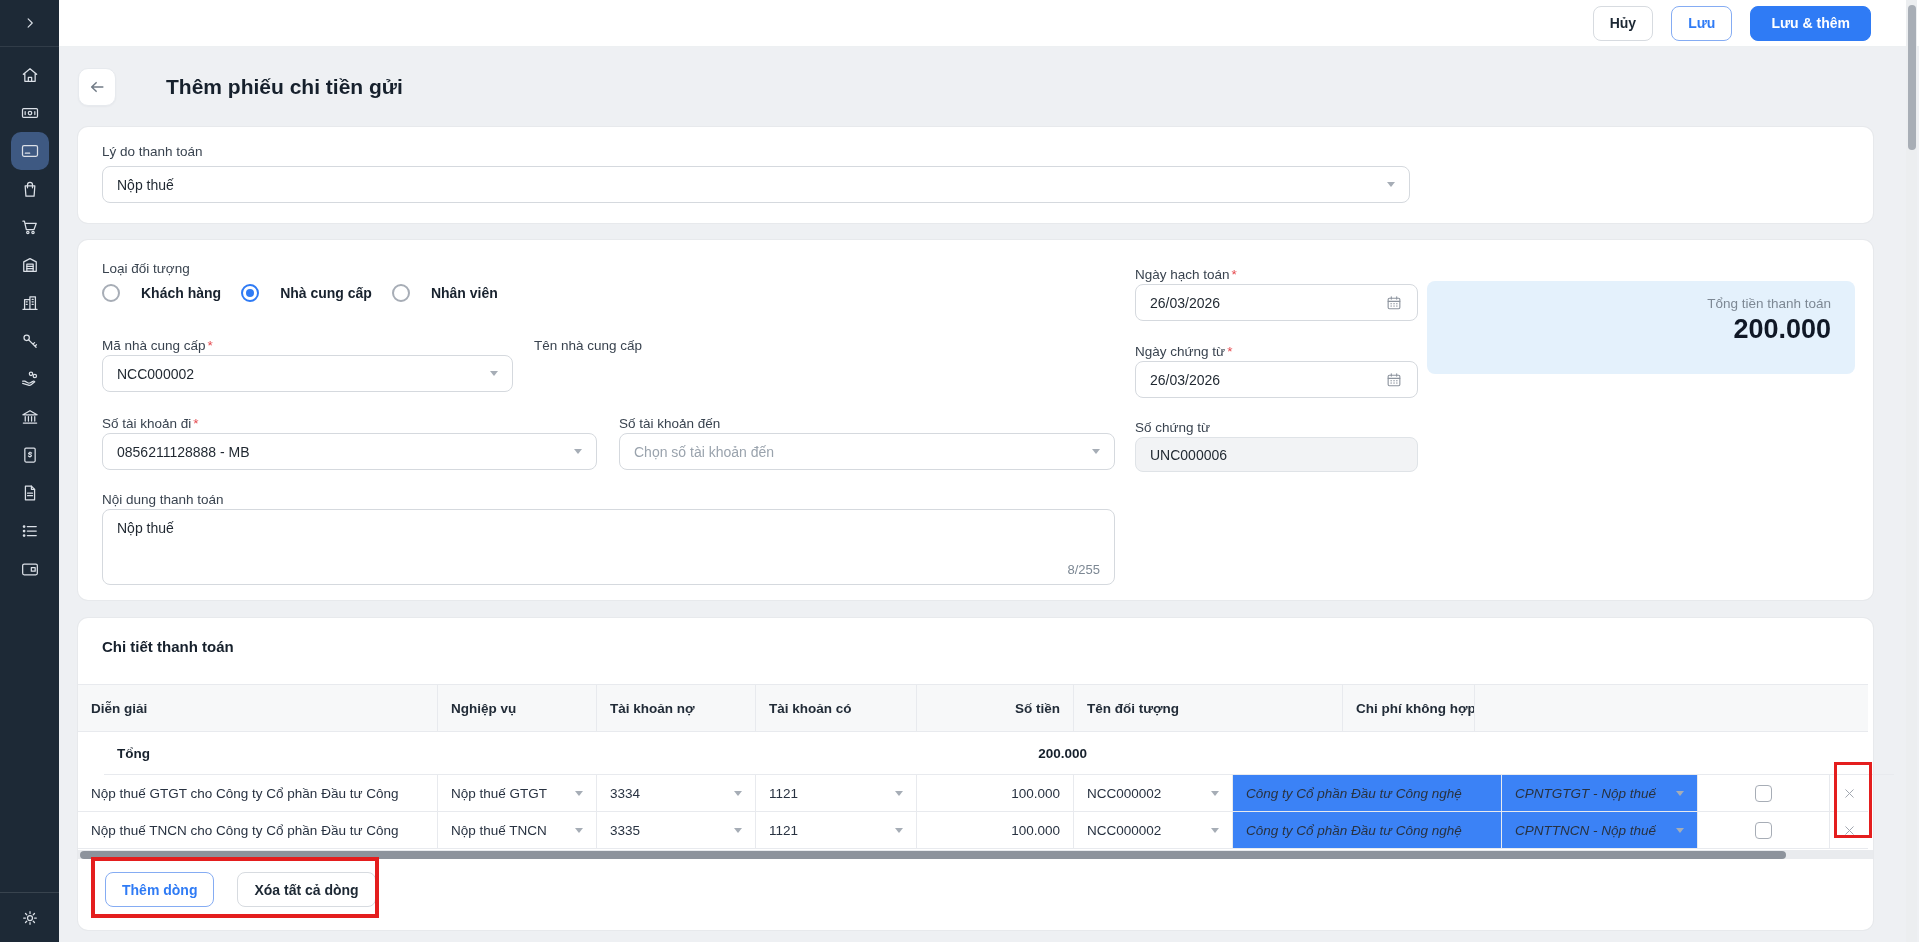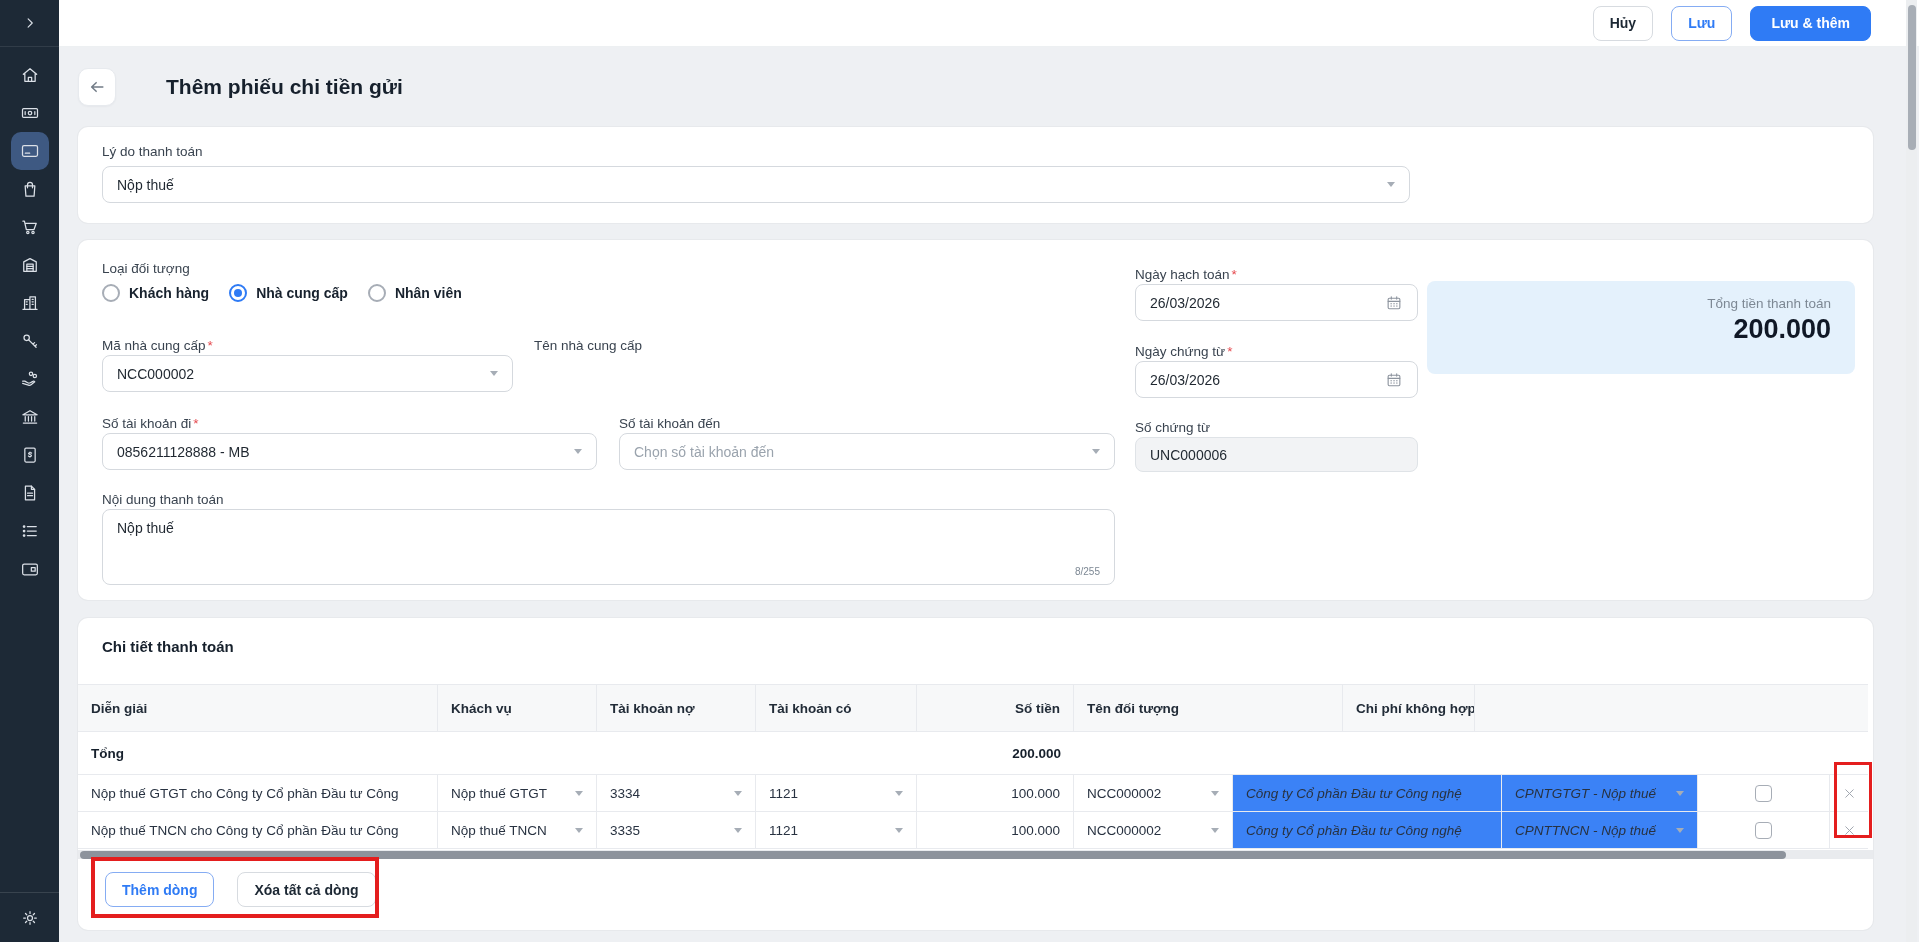--- a/index.html
+++ b/index.html
@@ -42,43 +42,43 @@
   .req { color:#e5484d; margin-left:2px; }
   .input { position:absolute; height:37px; border:1px solid #d5d9de; border-radius:8px; background:#fff; display:flex; align-items:center; padding:0 14px; font-size:14px; color:#1f2730; cursor:pointer; }
   .input.dis { background:#f2f3f5; border-color:#dfe3e7; cursor:default; }
   .input .val { white-space:nowrap; overflow:hidden; }
   .input .ph { color:#9aa3ad; }
   .caret { width:0; height:0; border-left:4.5px solid transparent; border-right:4.5px solid transparent; border-top:5.5px solid #a6adb6; margin-left:auto; flex:none; }
   .cal { margin-left:auto; flex:none; }
   .cal svg { stroke:#8d949e; fill:none; stroke-width:1.5; stroke-linecap:round; }
 
   .radio-row { position:absolute; display:flex; align-items:center; gap:20px; }
-  .radio-item { display:flex; align-items:center; gap:9px; cursor:pointer;justify-content:center; }
+  .radio-item { display:flex; align-items:center; gap:21px; cursor:pointer;justify-content:center; }
   .radio { width:18px; height:18px; border-radius:50%; border:2px solid #a7adb6; background:#fff; flex:none; display:flex; align-items:center; justify-content:center; }
   .radio.on { border-color:#2f7bf5; }
   .radio.on::after { content:""; width:8px; height:8px; border-radius:50%; background:#2f7bf5; }
   .radio-lbl { font-size:14px; font-weight:700; color:#18222e; }
 
   .textarea { position:absolute; border:1px solid #d5d9de; border-radius:8px; background:#fff; padding:10px 14px; font-size:14px; color:#1f2730; }
-  .counter { position:absolute; right:14px; bottom:7px; font-size:10px; color:#7d8894; }
+  .counter { position:absolute; right:14px; bottom:7px; font-size:13px; color:#7d8894; }
 
   .total-panel { position:absolute; left:1349px; top:41px; width:428px; height:93px; background:#e4f1fc; border-radius:8px; padding:15px 24px; text-align:right; }
   .total-label { font-size:13.5px; color:#7d8894; }
   .total-value { font-size:27px; font-weight:700; color:#101826; margin-top:3px; }
 
   
   .section-title { position:absolute; left:24px; top:20px; font-size:15px; font-weight:700; color:#16202c; }
   .tbl { position:absolute; left:0; top:66px; width:1795px; }
   .trow { display:flex; width:1790px; }
   .thead { height:48px; background:#f7f8f9; border-top:1px solid #e8eaee; border-bottom:1px solid #e8eaee; }
   .tc { display:flex; align-items:center; padding:0 13px; border-right:1px solid #e8eaee; overflow:hidden; white-space:nowrap; flex:none; }
   .thead .tc { font-size:13.5px; font-weight:700; color:#222c38; }
   .c1{width:360px}.c2{width:159px}.c3{width:159px}.c4{width:161px}.c5{width:157px;justify-content:flex-end}
   .c6{width:159px}.c7{width:269px}.c8{width:196px}.c9{width:132px;justify-content:center}.c10{width:38px;justify-content:center;border-right:none}
-  .trow-total { height:43px; border-bottom:1px solid #e8eaee; font-weight:700; }
+  .trow-total { height:43px; border-bottom:1px solid #e8eaee; font-weight:700;margin-left:26px; }
   .trow-total .cellL { width:839px; display:flex; align-items:center; padding:0 13px; font-size:13.5px; color:#16202c; }
   .trow-total .cellA { width:157px; display:flex; align-items:center; justify-content:flex-end; padding:0 13px; font-size:13.5px; color:#16202c; }
   .tbody-row { height:37px; border-bottom:1px solid #e8eaee; font-size:13.5px; color:#283241; }
   .tbody-row .tc { cursor:pointer; }
   .cell-dis { background:#3b82f6; cursor:default !important;font-style:italic; }
   .cell-txt { overflow:hidden; white-space:nowrap; }
   .cb { width:17px; height:17px; border:1.5px solid #a7adb6; border-radius:4px; background:#fff; cursor:pointer; flex:none; }
   .xbtn { cursor:pointer; display:flex; }
   .xbtn svg { stroke:#a2a8b1; stroke-width:1.6; stroke-linecap:round; }
 
@@ -307,21 +307,21 @@
       <div class="total-value">200.000</div>
     </div>
   </div>
 
   <div class="card card3">
     <div class="section-title">Chi tiết thanh toán</div>
 
     <div class="tbl">
       <div class="trow thead">
         <div class="tc c1">Diễn giải</div>
-        <div class="tc c2">Khách vụ</div>
+        <div class="tc c2">Nghiệp vụ</div>
         <div class="tc c3">Tài khoản nợ</div>
         <div class="tc c4">Tài khoản có</div>
         <div class="tc c5">Số tiền</div>
         <div class="tc c7">Tên đối tượng</div>
         <div class="tc c9" style="justify-content:flex-start">Chi phí không hợp</div>
         <div class="tc c10"></div>
       </div>
 
       <div class="trow trow-total">
         <div class="cellL">Tổng</div>

